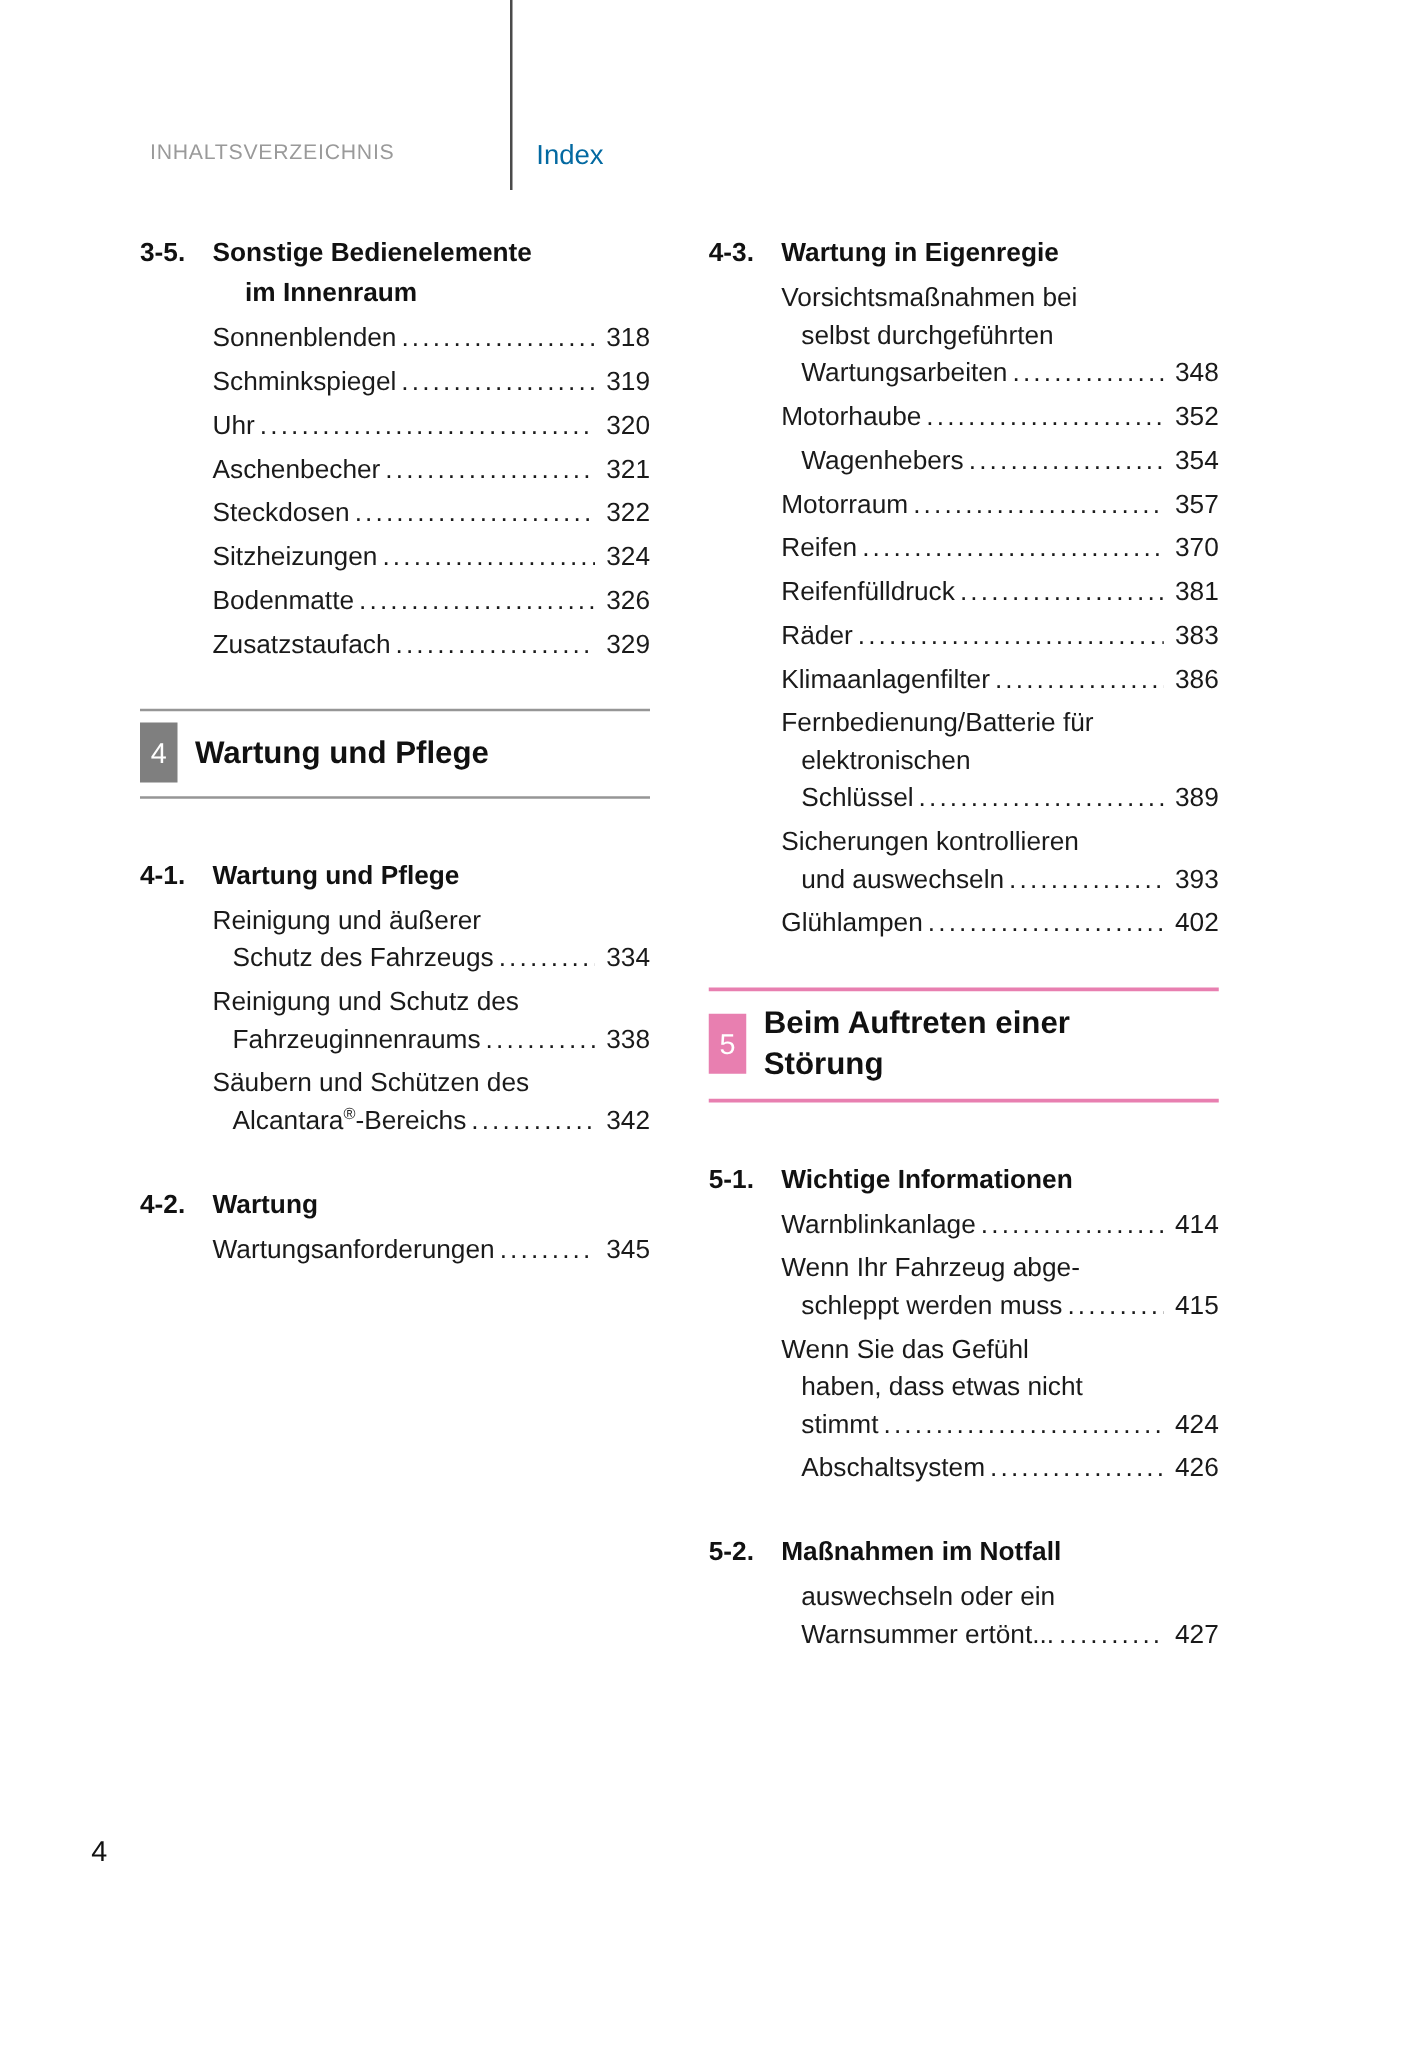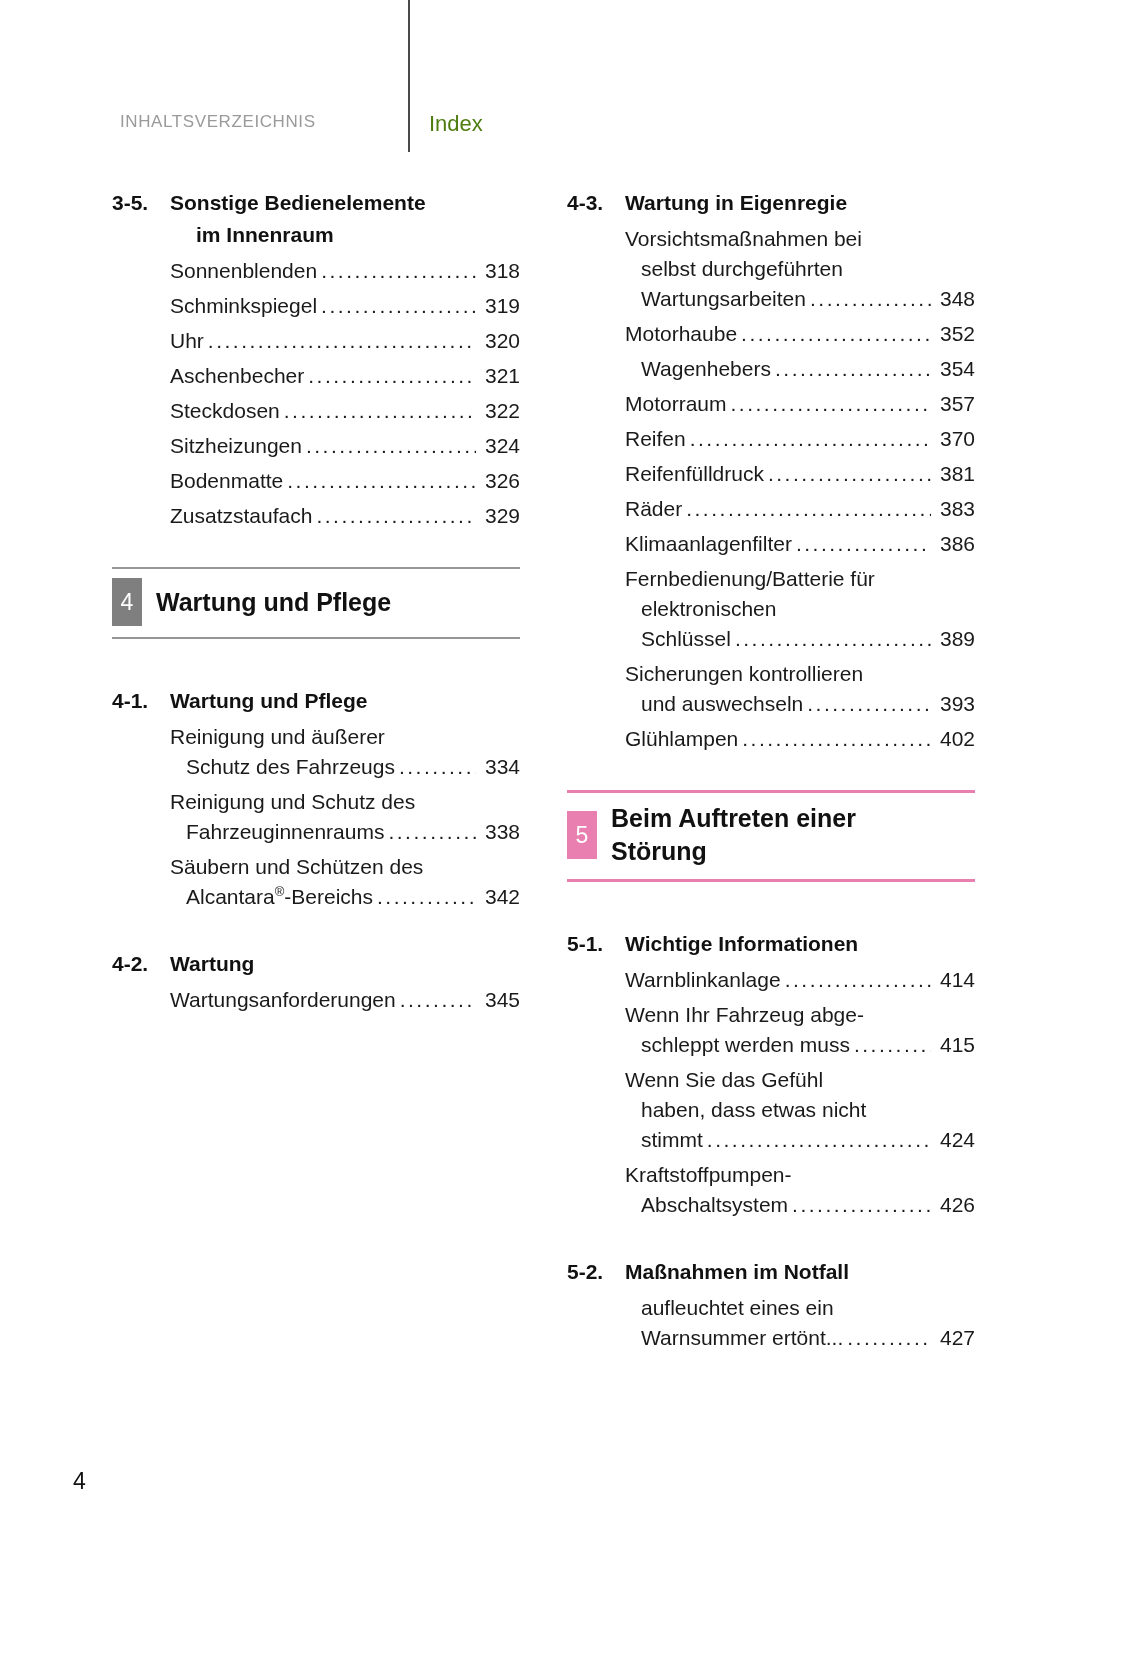--- a/index.html
+++ b/index.html
@@ -16,21 +16,21 @@
   .header-title {
     position: absolute; left: 120px; top: 112px;
     font-size: 17px; letter-spacing: 0.6px; color: #9a9a9a;
   }
   .header-divider {
     position: absolute; left: 408px; top: 0;
     width: 2px; height: 152px; background: #4a4a4a;
   }
   .header-index {
     position: absolute; left: 429px; top: 111px;
-    font-size: 22px; color: #4d7c0f;
+    font-size: 22px; color: #0369a1;
   }
 
   
   .col { position: absolute; top: 187px; width: 408px; }
   .col-left { left: 112px; }
   .col-right { left: 567px; }
 
   
   .sec { margin-bottom: 36px; }
   .sec-head { display: flex; font-weight: bold; font-size: 21px; line-height: 32px; margin-bottom: 5px; color: #111; }
@@ -339,39 +339,38 @@
           <div class="entry">
             <div class="entry-line">Wenn Sie das Gefühl</div>
             <div class="entry-line cont">haben, dass etwas nicht</div>
             <div class="entry-line entry-last cont">
               <span class="etext">stimmt</span>
               <span class="leader"></span>
               <span class="pnum">424</span>
             </div>
           </div>
           <div class="entry">
-            <div class="entry-line">Kraftstoffpumpen-</div>
             <div class="entry-line entry-last cont">
               <span class="etext">Abschaltsystem</span>
               <span class="leader"></span>
               <span class="pnum">426</span>
             </div>
           </div>
         </div>
       </section>
       <section class="sec">
         <div class="sec-head">
           <span class="sec-num">5-2.</span>
           <div class="sec-title">
             <div>Maßnahmen im Notfall</div>
           </div>
         </div>
         <div class="entries">
           <div class="entry">
-            <div class="entry-line cont">aufleuchtet eines ein</div>
+            <div class="entry-line cont">auswechseln oder ein</div>
             <div class="entry-line entry-last cont">
               <span class="etext">Warnsummer ertönt...</span>
               <span class="leader"></span>
               <span class="pnum">427</span>
             </div>
           </div>
         </div>
       </section>
     </div>
 

